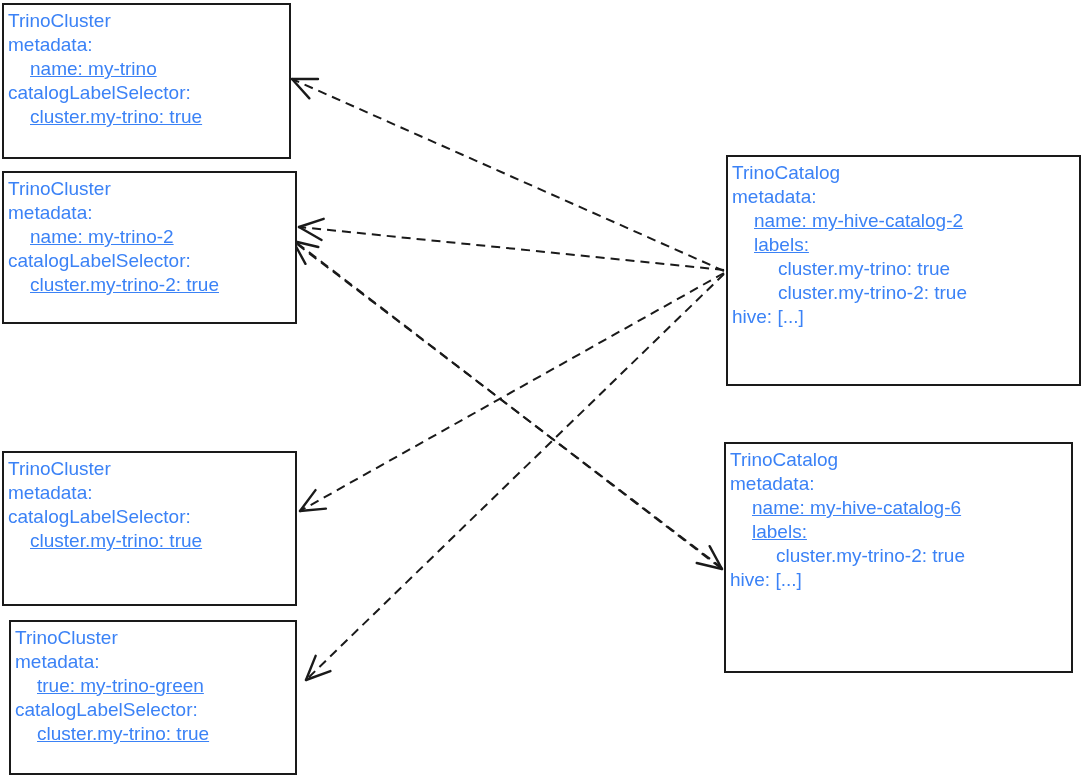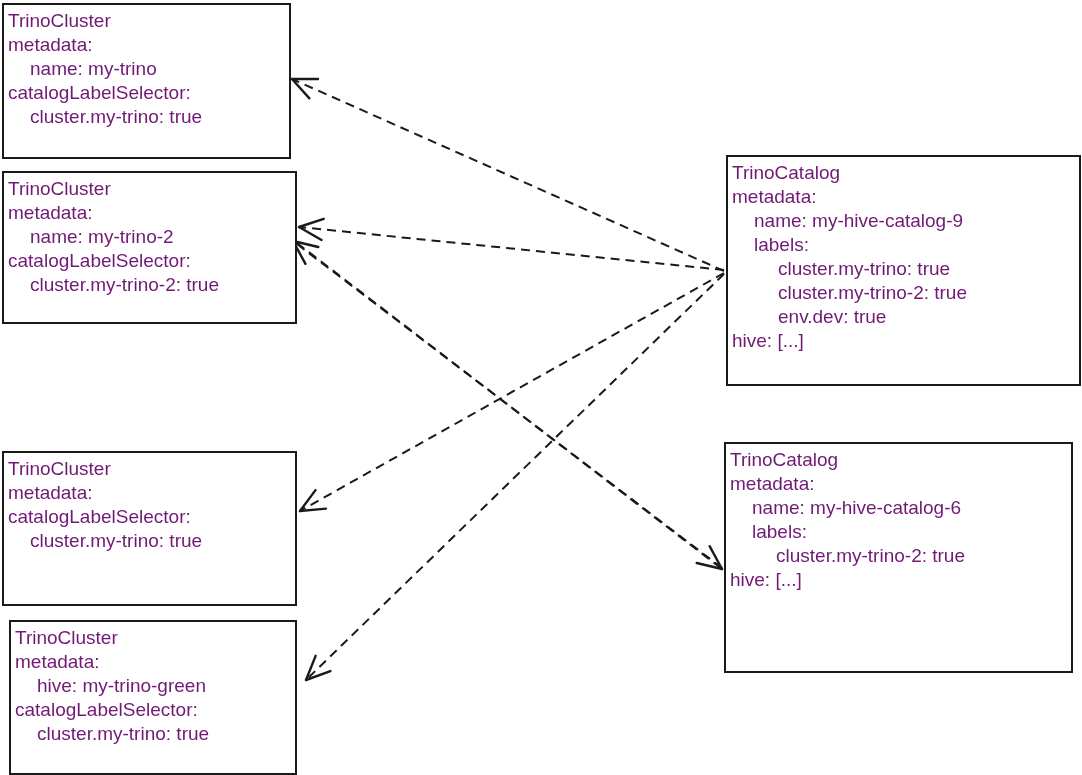--- a/index.html
+++ b/index.html
@@ -34,31 +34,31 @@
     background: #ffffff;
     border: 2px solid #1a1a1a;
     overflow: hidden;
   }
   .node-text {
     margin: 0;
     padding: 0;
     font-family: "Liberation Sans", sans-serif;
     font-size: 19px;
     line-height: 24px;
-    color: #701a75;
+    color: #3b82f6;
     white-space: pre;
   }
   .node-body {
     position: absolute;
     left: 4px;
     top: 4px;
     right: 2px;
   }
   .ln { display: block; white-space: pre; }
-  .ind1 { padding-left: 22px; }
+  .ind1 { padding-left: 22px; text-decoration: underline; }
   .ind2 { padding-left: 46px; }
 
   
   #node-cluster-my-trino       { left: 2px;   top: 3px;   width: 289px; height: 156px; }
   #node-cluster-my-trino-2     { left: 2px;   top: 171px; width: 295px; height: 153px; }
   #node-cluster-my-trino-blue  { left: 2px;   top: 451px; width: 295px; height: 155px; }
   #node-cluster-my-trino-green { left: 9px;   top: 620px; width: 288px; height: 155px; }
   #node-catalog-hive-1         { left: 726px; top: 155px; width: 355px; height: 231px; }
   #node-catalog-hive-2         { left: 724px; top: 442px; width: 349px; height: 231px; }
 </style>
@@ -106,24 +106,24 @@
 
   <div class="node" id="node-cluster-my-trino-2">
     <div class="node-body node-text"><span class="ln">TrinoCluster</span><span class="ln">metadata:</span><span class="ln ind1">name: my-trino-2</span><span class="ln">catalogLabelSelector:</span><span class="ln ind1">cluster.my-trino-2: true</span></div>
   </div>
 
   <div class="node" id="node-cluster-my-trino-blue">
     <div class="node-body node-text"><span class="ln">TrinoCluster</span><span class="ln">metadata:</span><span class="ln">catalogLabelSelector:</span><span class="ln ind1">cluster.my-trino: true</span></div>
   </div>
 
   <div class="node" id="node-cluster-my-trino-green">
-    <div class="node-body node-text"><span class="ln">TrinoCluster</span><span class="ln">metadata:</span><span class="ln ind1">hive: my-trino-green</span><span class="ln">catalogLabelSelector:</span><span class="ln ind1">cluster.my-trino: true</span></div>
+    <div class="node-body node-text"><span class="ln">TrinoCluster</span><span class="ln">metadata:</span><span class="ln ind1">true: my-trino-green</span><span class="ln">catalogLabelSelector:</span><span class="ln ind1">cluster.my-trino: true</span></div>
   </div>
 
   <div class="node" id="node-catalog-hive-1">
-    <div class="node-body node-text"><span class="ln">TrinoCatalog</span><span class="ln">metadata:</span><span class="ln ind1">name: my-hive-catalog-9</span><span class="ln ind1">labels:</span><span class="ln ind2">cluster.my-trino: true</span><span class="ln ind2">cluster.my-trino-2: true</span><span class="ln ind2">env.dev: true</span><span class="ln">hive: [...]</span></div>
+    <div class="node-body node-text"><span class="ln">TrinoCatalog</span><span class="ln">metadata:</span><span class="ln ind1">name: my-hive-catalog-2</span><span class="ln ind1">labels:</span><span class="ln ind2">cluster.my-trino: true</span><span class="ln ind2">cluster.my-trino-2: true</span><span class="ln">hive: [...]</span></div>
   </div>
 
   <div class="node" id="node-catalog-hive-2">
     <div class="node-body node-text"><span class="ln">TrinoCatalog</span><span class="ln">metadata:</span><span class="ln ind1">name: my-hive-catalog-6</span><span class="ln ind1">labels:</span><span class="ln ind2">cluster.my-trino-2: true</span><span class="ln">hive: [...]</span></div>
   </div>
 
 </div>
 
 </body></html>

